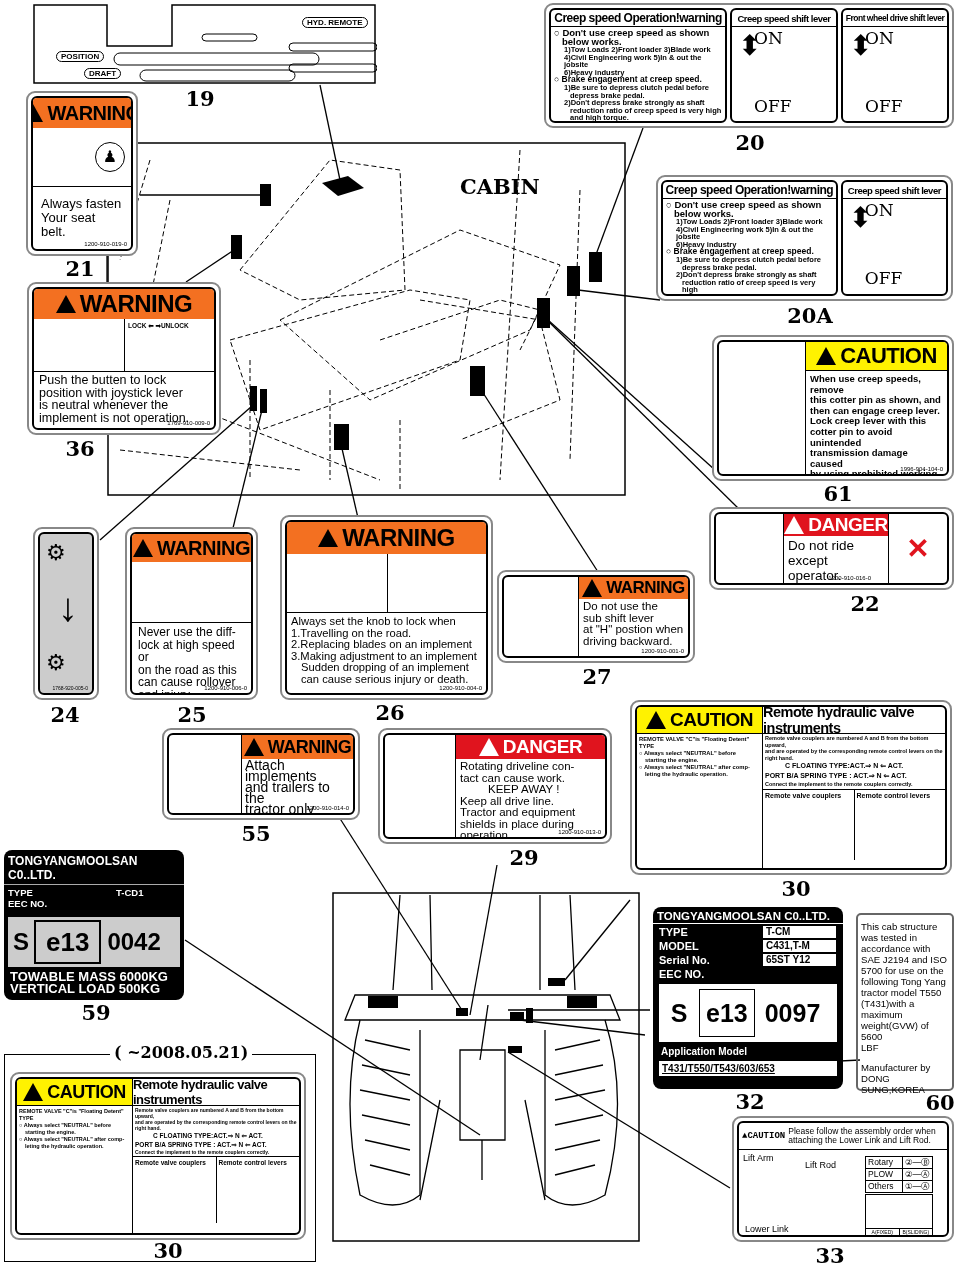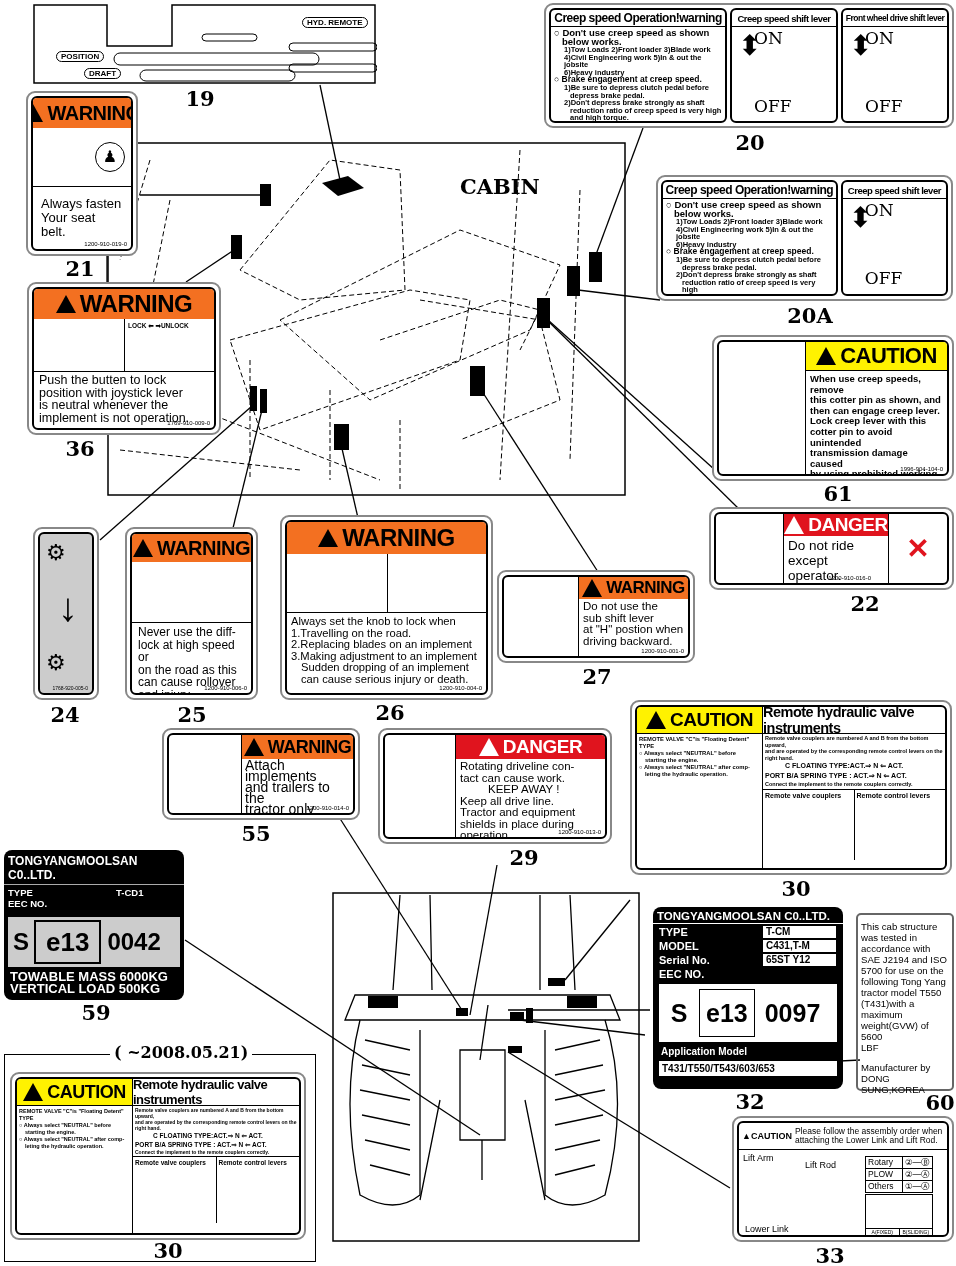--- a/index.html
+++ b/index.html
@@ -435,21 +435,21 @@
     <div class="abs" style="left:110px;top:2px;width:70px;background:#fff;color:#000;font-size:10px;line-height:12px;padding-left:3px;">T-CM</div>
     <div class="abs" style="left:110px;top:16px;width:70px;background:#fff;color:#000;font-size:10px;line-height:12px;padding-left:3px;">C431,T-M</div>
     <div class="abs" style="left:110px;top:30px;width:70px;background:#fff;color:#000;font-size:10px;line-height:12px;padding-left:3px;">65ST Y12</div>
   </div>
   <div style="margin:2px 6px;height:58px;background:#fff;color:#000;display:flex;align-items:center;">
     <span style="font-size:25px;width:40px;text-align:center;">S</span>
     <span style="font-size:25px;border:1.5px solid #000;padding:0 6px;height:46px;line-height:46px;">e13</span>
     <span style="font-size:25px;padding-left:10px;">0097</span>
   </div>
   <div style="font-size:10px;padding:2px 8px;">Application Model</div>
-  <div style="margin:2px 6px;background:#fff;color:#000;font-size:10px;padding:2px 3px;">T431/T550/T543/603/653</div>
+  <div style="margin:2px 6px;background:#fff;color:#000;font-size:10px;padding:2px 3px;text-decoration:underline;">T431/T550/T543/603/653</div>
 </div>
 <div class="num" style="left:730px;top:1089px;width:40px;">32</div>
 
 <div class="abs" style="left:856px;top:913px;width:98px;height:178px;border:2px solid #666;border-radius:5px;box-sizing:border-box;padding:6px 3px;font-size:9.6px;line-height:11px;">
   <div>This cab structure</div>
     <div>was tested in</div>
     <div>accordance with</div>
     <div>SAE J2194 and ISO</div>
     <div>5700 for use on the</div>
     <div>following Tong Yang</div>
@@ -459,21 +459,21 @@
     <div>LBF</div>
     <div style="height:9px;"></div>
     <div>Manufacturer by</div>
     <div>DONG SUNG,KOREA</div>
 </div>
 <div class="num" style="left:920px;top:1090px;width:40px;">60</div>
 
 <div class="label" style="left:732px;top:1116px;width:222px;height:126px;">
   <div class="inner" style="border-width:2px;">
     <div style="display:flex;align-items:center;height:26px;border-bottom:1.5px solid #000;font-size:8.5px;line-height:9px;">
-      <span style="font-weight:bold;font-size:9px;padding:0 3px;">▲<span>CAUTION</span></span>
+      <span style="font-weight:bold;font-size:9px;padding:0 3px;font-family:Liberation Mono, monospace;">▲<span>CAUTION</span></span>
       <span><span>Please follow the assembly order when</span><br><span>attaching the Lower Link and Lift Rod.</span></span>
     </div>
     <div style="position:relative;height:88px;font-size:9px;">
       <span class="abs" style="left:4px;top:3px;">Lift Arm</span>
       <span class="abs" style="left:66px;top:10px;">Lift Rod</span>
       <span class="abs" style="left:6px;top:74px;">Lower Link</span>
       <div class="abs" style="left:126px;top:6px;width:66px;font-size:8.5px;line-height:11px;border:1px solid #000;">
         <div style="display:flex;border-bottom:1px solid #000;">
             <span style="width:34px;border-right:1px solid #000;padding-left:2px;">Rotary</span>
             <span style="padding-left:2px;">②—Ⓑ</span>

